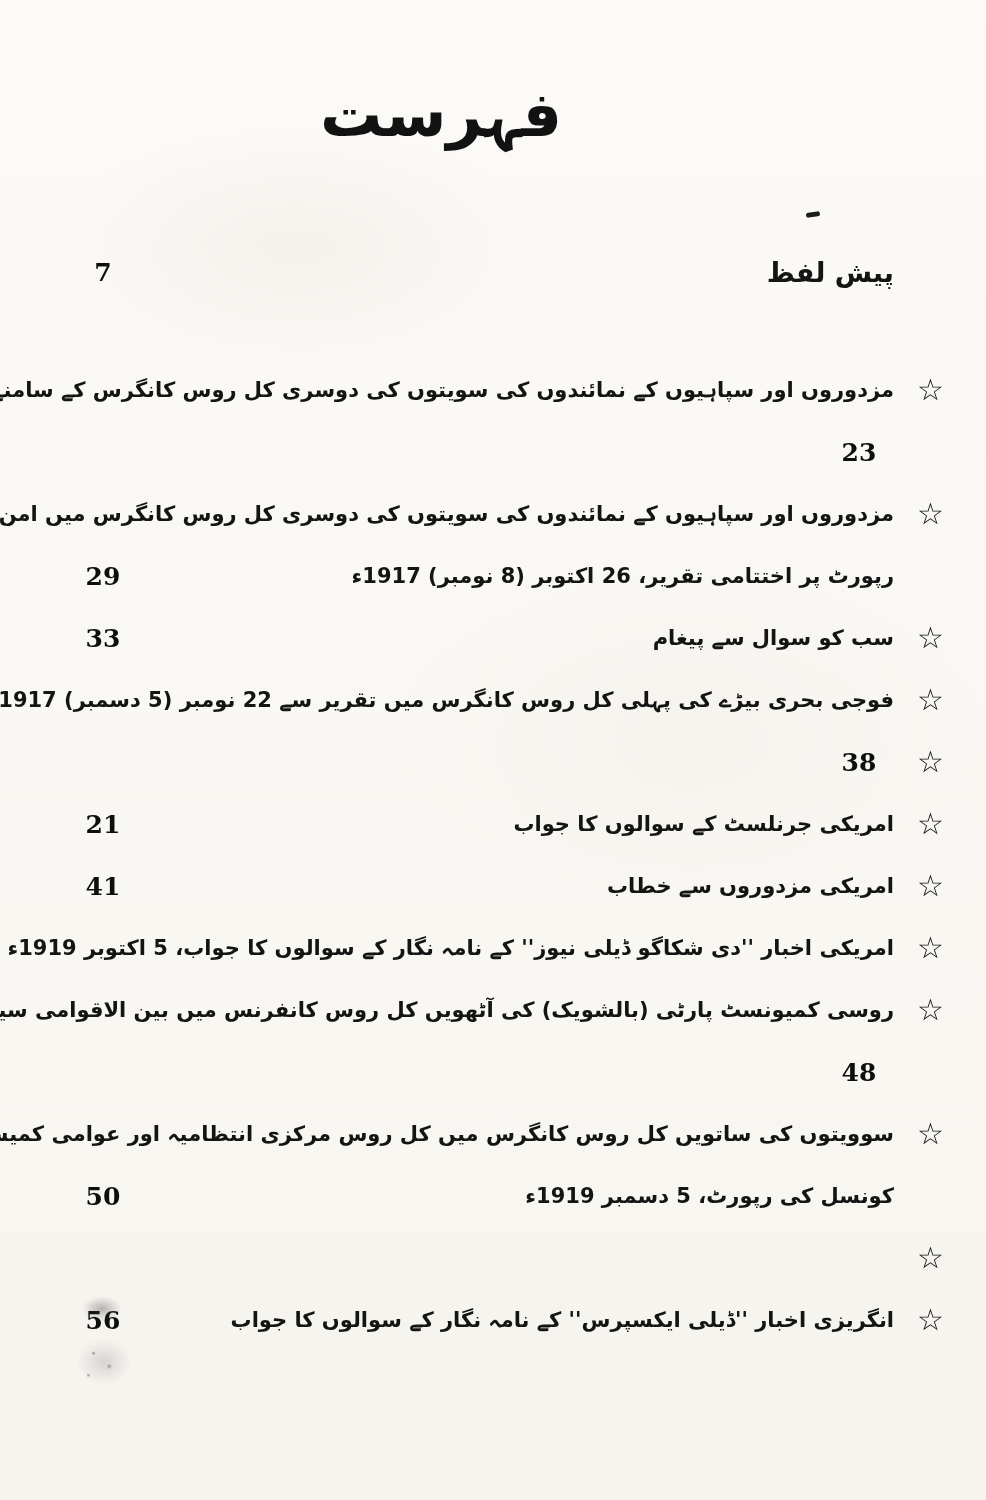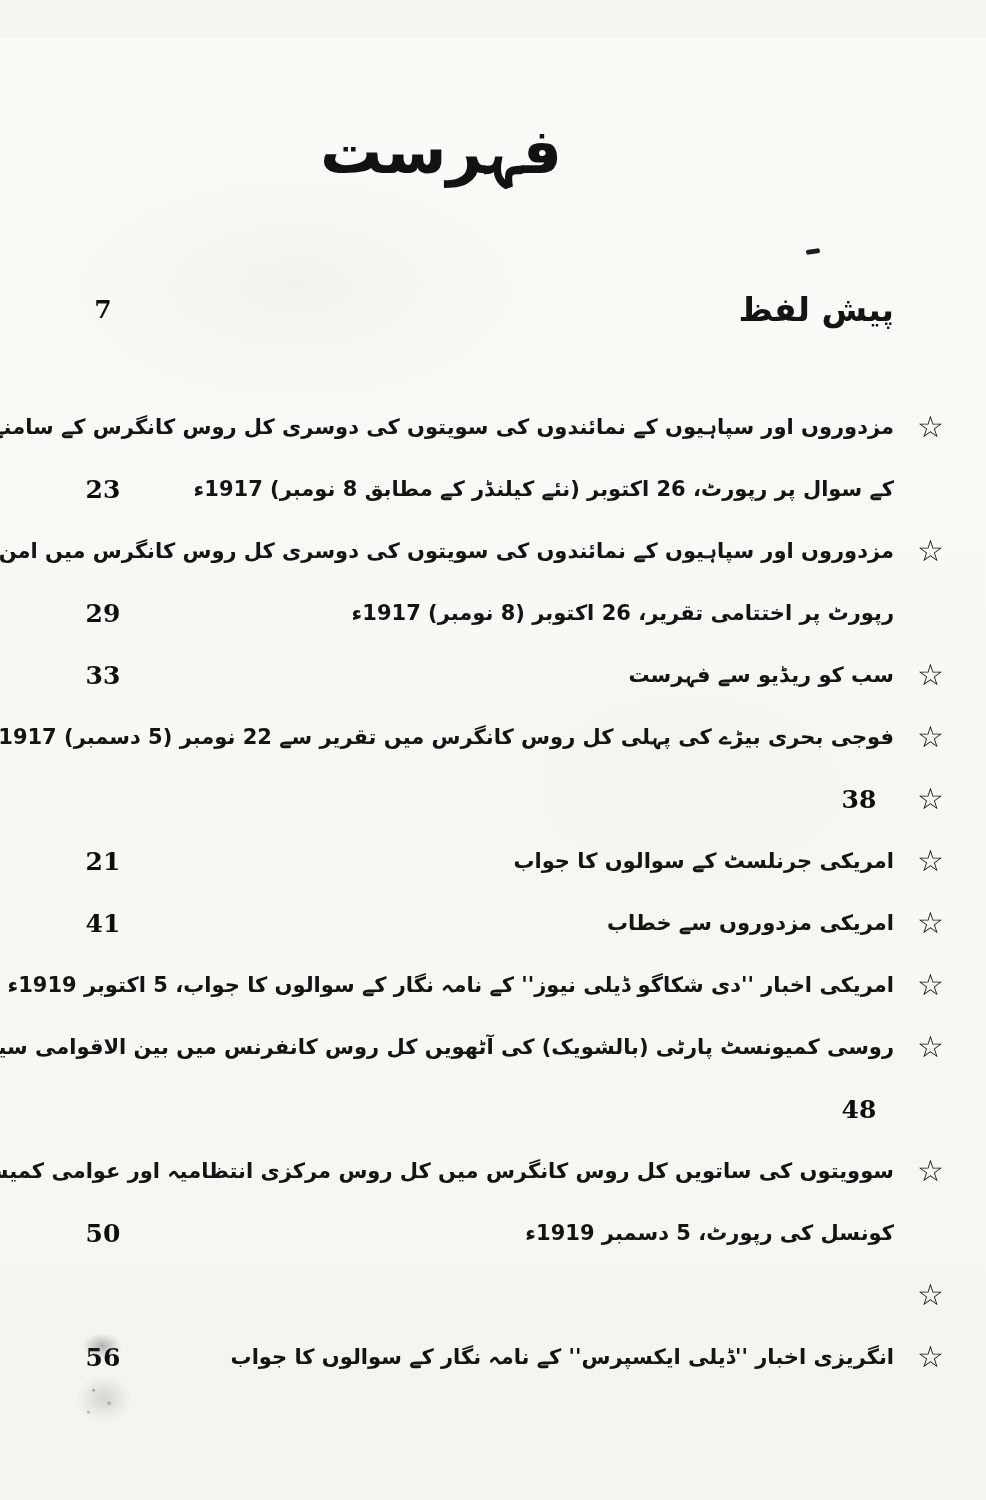--- a/index.html
+++ b/index.html
@@ -11,21 +11,20 @@
   }
   .page{
     position:relative;
     width:986px;height:1232px;
     background:
       radial-gradient(ellipse 400px 200px at 30% 20%, rgba(210,205,195,.18), transparent 60%),
       radial-gradient(ellipse 500px 300px at 70% 60%, rgba(215,210,200,.12), transparent 60%),
       linear-gradient(#fbfaf6,#f8f6f1);
     color:#161616;
     direction:rtl;
-    margin-top:37px;
   }
   .title{
     text-align:center;
     margin:0;
     padding-top:78px;
     font-size:62px;
     font-weight:700;
     letter-spacing:2px;
     transform:translateX(-52px); 
     color:#121212;
@@ -66,21 +65,21 @@
     flex:1 1 auto;
     text-align:right;
     font-size:21px;
     font-weight:700;
     white-space:nowrap;
     overflow:visible;
     padding-right:8px;
     color:#141414;
   }
   .foreword-label{
-    font-size:33px;
+    font-size:27px;
   }
   .num{
     flex:0 0 86px;
     width:86px;
     text-align:center;
     font-family:"DejaVu Serif",serif;
     font-weight:700;
     font-size:25px;
     direction:ltr;
     color:#0e0e0e;
@@ -120,36 +119,35 @@
     </div>
 
     <div class="entries">
         <div class="row">
           <span class="star">☆</span>
           <span class="txt">مزدوروں اور سپاہیوں کے نمائندوں کی سویتوں کی دوسری کل روس کانگرس کے سامنے امن</span>
           <span class="num"></span>
         </div>
         <div class="row">
           <span class="star hide"></span>
-          <span class="txt">کے سوال پر رپورٹ، 26 اکتوبر (نئے کیلنڈر کے مطابق 8 نومبر) 1917ء</span>
           <span class="num">23</span>
         </div>
         <div class="row">
           <span class="star">☆</span>
           <span class="txt">مزدوروں اور سپاہیوں کے نمائندوں کی سویتوں کی دوسری کل روس کانگرس میں امن کی</span>
           <span class="num"></span>
         </div>
         <div class="row">
           <span class="star hide"></span>
           <span class="txt">رپورٹ پر اختتامی تقریر، 26 اکتوبر (8 نومبر) 1917ء</span>
           <span class="num">29</span>
         </div>
         <div class="row">
           <span class="star">☆</span>
-          <span class="txt">سب کو ریڈیو سے فہرست</span>
+          <span class="txt">سب کو سوال سے پیغام</span>
           <span class="num">33</span>
         </div>
         <div class="row">
           <span class="star">☆</span>
           <span class="txt">فوجی بحری بیڑے کی پہلی کل روس کانگرس میں تقریر سے 22 نومبر (5 دسمبر) 1917ء</span>
         </div>
         <div class="row">
           <span class="star">☆</span>
           <span class="num">38</span>
         </div>

